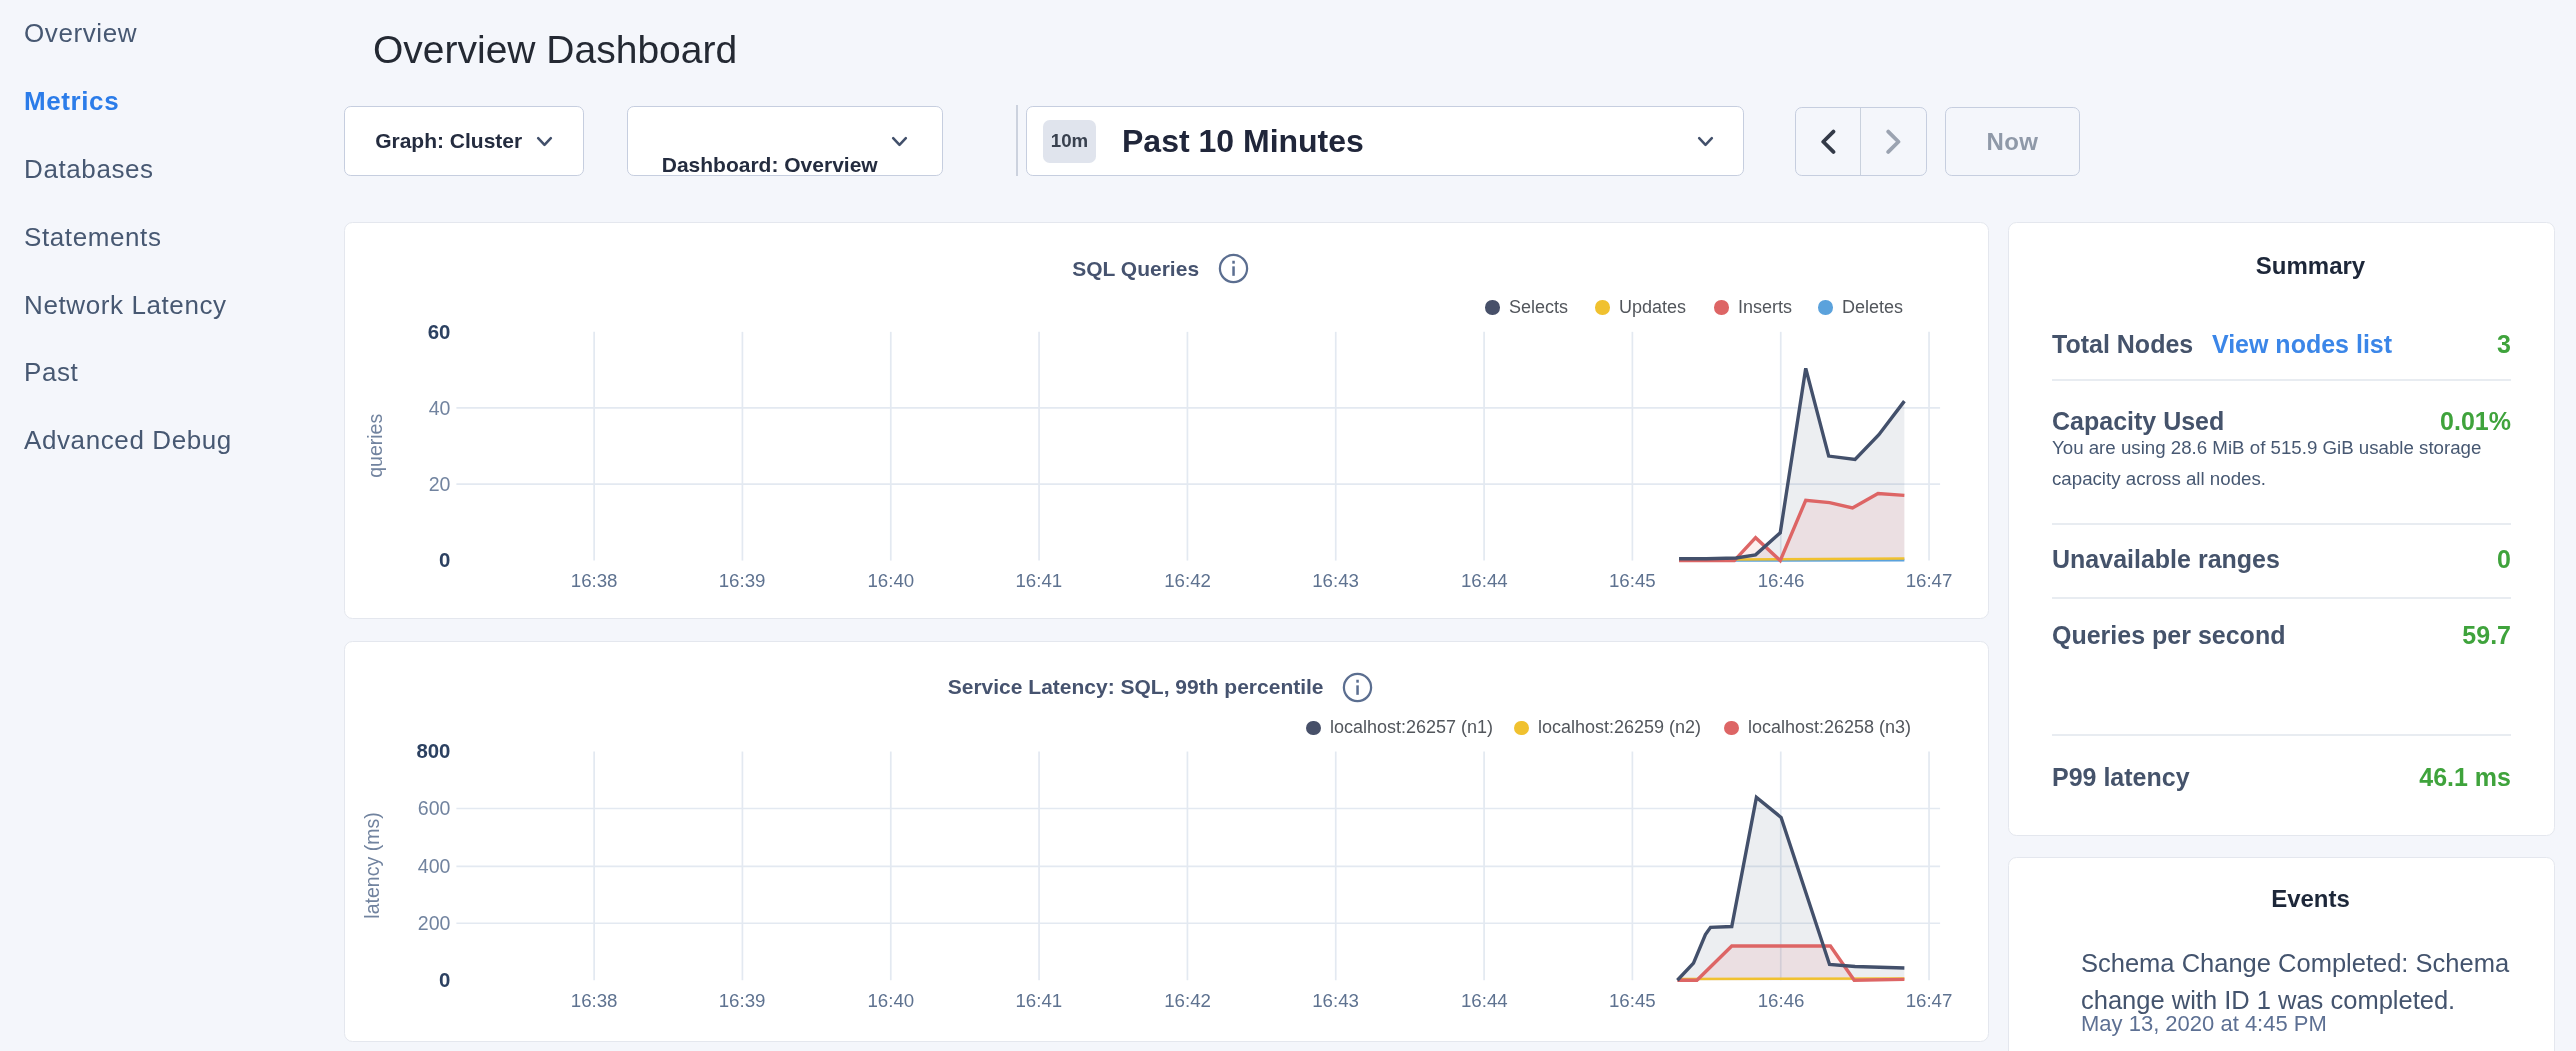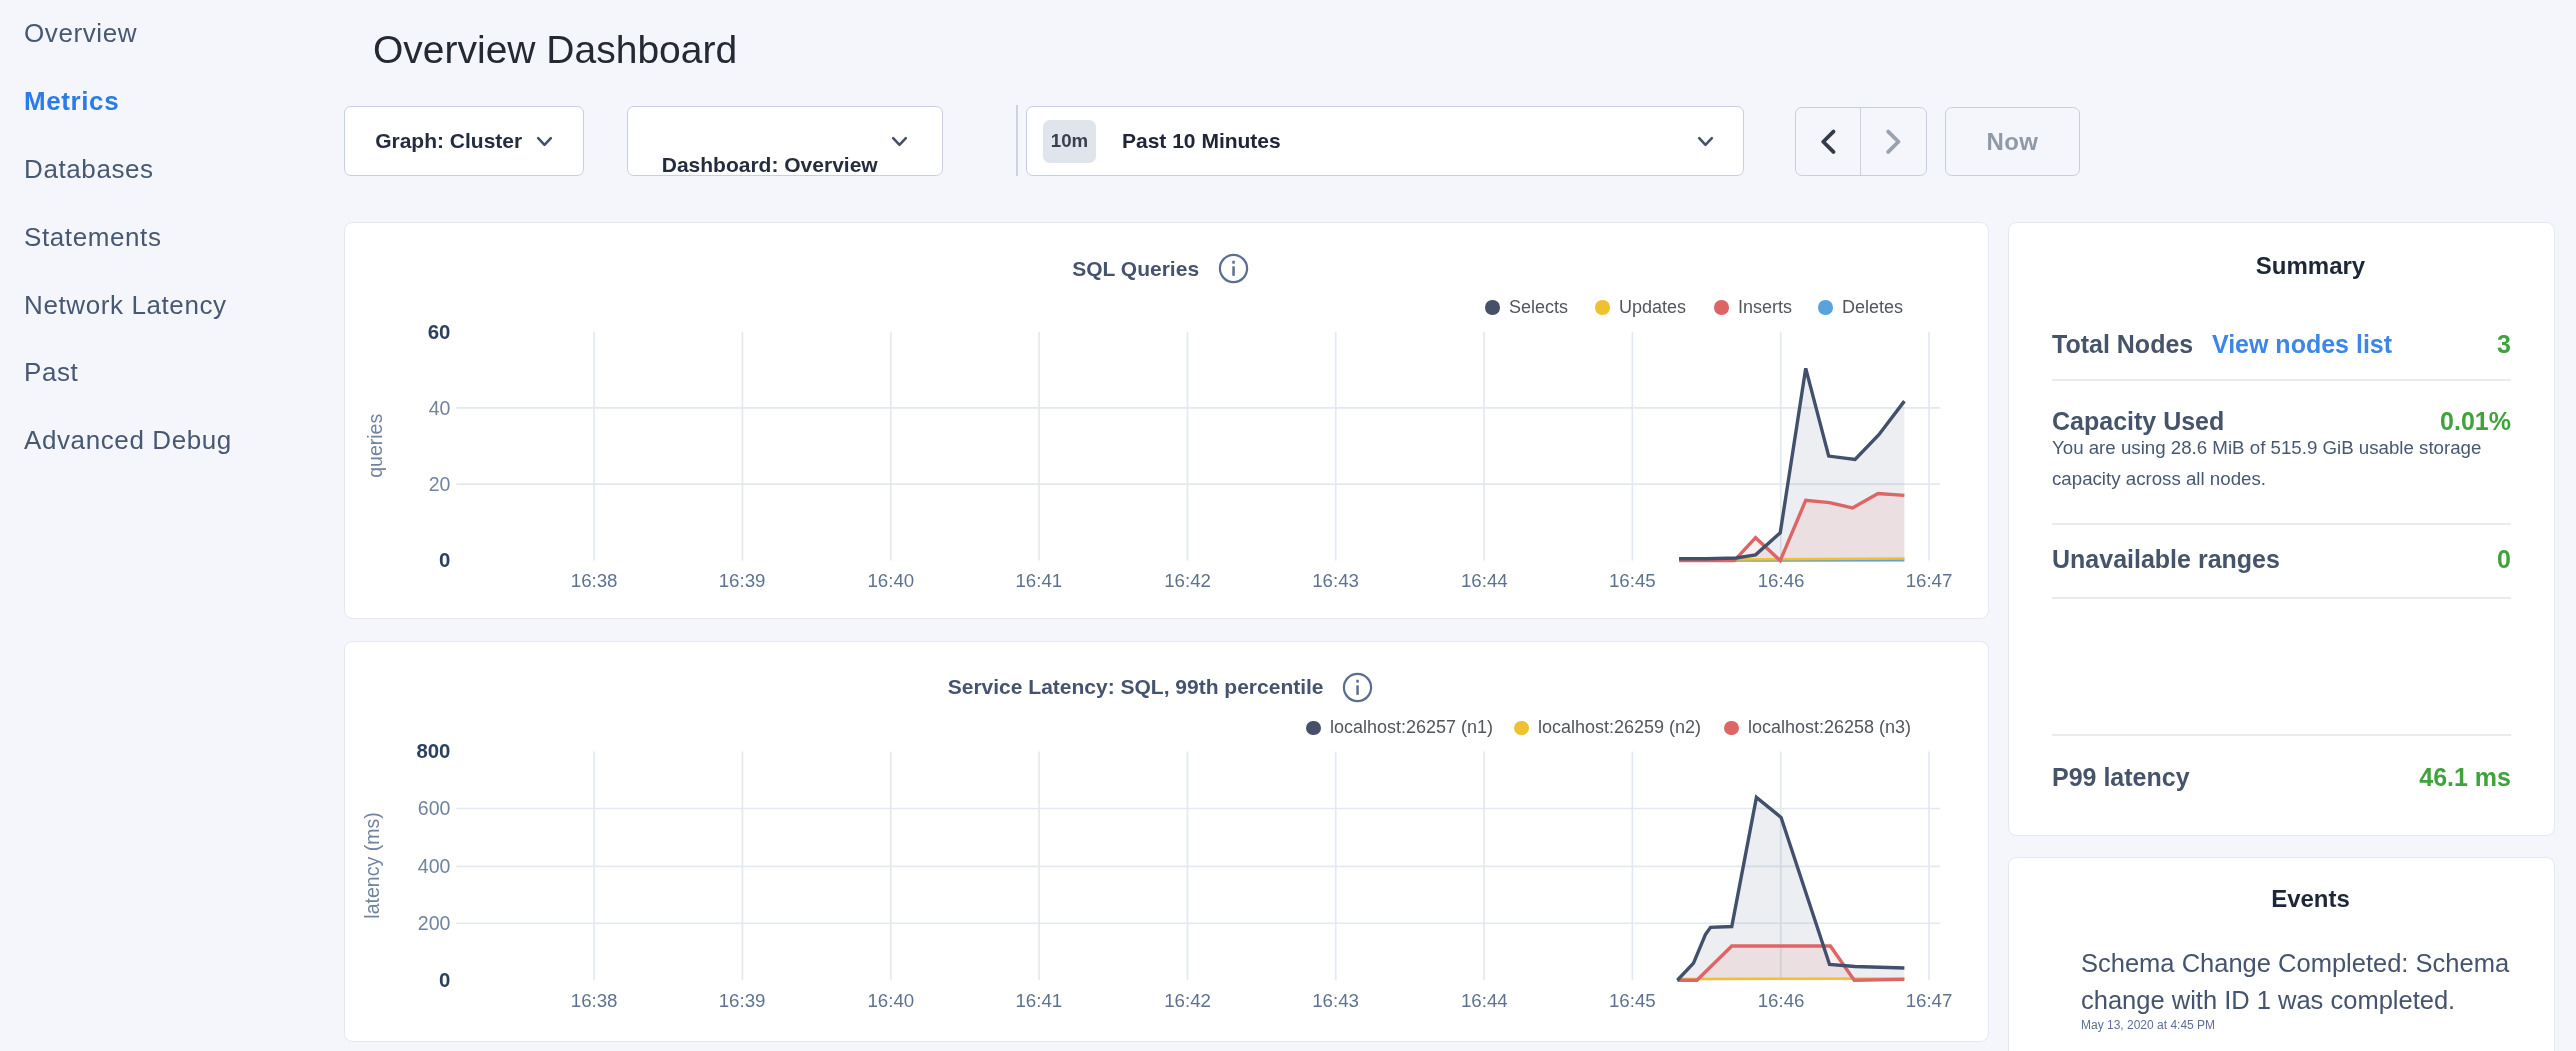--- a/index.html
+++ b/index.html
@@ -41,21 +41,21 @@
 </div>
 <div class="ctl" style="left:627px; width:316px; justify-content:center;">
   <span style="font-size:21px; font-weight:bold; color:#242c3f;margin-top:48px;">Dashboard: Overview</span>
   <svg width="17" height="11" viewBox="0 0 20 13" style="margin-left:13.6px;">
       <polyline points="2.5,2.5 10,10.5 17.5,2.5" fill="none" stroke="#42506b" stroke-width="3" stroke-linecap="round" stroke-linejoin="round"></polyline>
     </svg>
 </div>
 <div class="abs" style="left:987px; top:105px; width:1.7px; height:71px; background:#ccd2de;"></div>
 <div class="ctl" style="left:1026px; width:718px;">
   <span style="margin-left:16px; background:#e0e4ed; border-radius:6.8px; width:53px; height:43px; display:flex; align-items:center; justify-content:center; font-size:18.7px; font-weight:bold; color:#39414f;">10m</span>
-  <span style="margin-left:26px; font-size:21px; font-weight:bold; color:#20263a;">Past 10 Minutes</span>
+  <span style="margin-left:26px; font-size:32px; font-weight:bold; color:#20263a;">Past 10 Minutes</span>
   <svg width="17" height="11" viewBox="0 0 20 13" style="position:absolute; right:29px;">
       <polyline points="2.5,2.5 10,10.5 17.5,2.5" fill="none" stroke="#42506b" stroke-width="3" stroke-linecap="round" stroke-linejoin="round"></polyline>
     </svg>
 </div>
 <div class="abs" style="left:1766px; top:107px; width:132px; height:69px; border:1.7px solid #c6cedf; border-radius:6.8px; display:flex;">
   <div style="width:50%; border-right:1.7px solid #c9d1dd; display:flex; align-items:center; justify-content:center;">
     <svg width="18.7" height="25.5" viewBox="0 0 22 30">
         <polyline points="17,3 5,15 17,27" fill="none" stroke="#333a48" stroke-width="4.5" stroke-linecap="round" stroke-linejoin="round"></polyline>
       </svg>
   </div>
@@ -182,25 +182,29 @@
     <span class="slab">Capacity Used</span>
       <span class="sval">0.01%</span>
   </div>
   <div class="spar" style="top:209px;">You are using 28.6 MiB of 515.9 GiB usable storage<br>capacity across all nodes.</div>
   <div class="sdiv" style="top:300px;"></div>
   <div class="srow" style="top:322px;">
     <span class="slab">Unavailable ranges</span>
       <span class="sval">0</span>
   </div>
   <div class="sdiv" style="top:374px;"></div>
+  <div class="srow" style="top:398px;">
+    <span class="slab">Queries per second</span>
+      <span class="sval">59.7</span>
+  </div>
   <div class="sdiv" style="top:511px;"></div>
   <div class="srow" style="top:540px;">
     <span class="slab">P99 latency</span>
       <span class="sval">46.1 ms</span>
   </div>
 </div>
 
 <div class="card" style="left:2008px; top:857px; width:547px; height:221px;">
   <div class="abs" style="width:100%; top:27px; text-align:center; font-size:24px; font-weight:bold; color:#1d2739;">Events</div>
   <div class="abs" style="left:43px; top:87px; font-size:25.5px; color:#44546e; line-height:37px;">Schema Change Completed: Schema<br>change with ID 1 was completed.</div>
-  <div class="abs" style="left:43px; top:160px; font-size:12px; color:#5d7093;">May 13, 2020 at 4:45 PM</div>
+  <div class="abs" style="left:43px; top:153px; font-size:22px; color:#5d7093;">May 13, 2020 at 4:45 PM</div>
 </div>
 
 
 </body></html>

